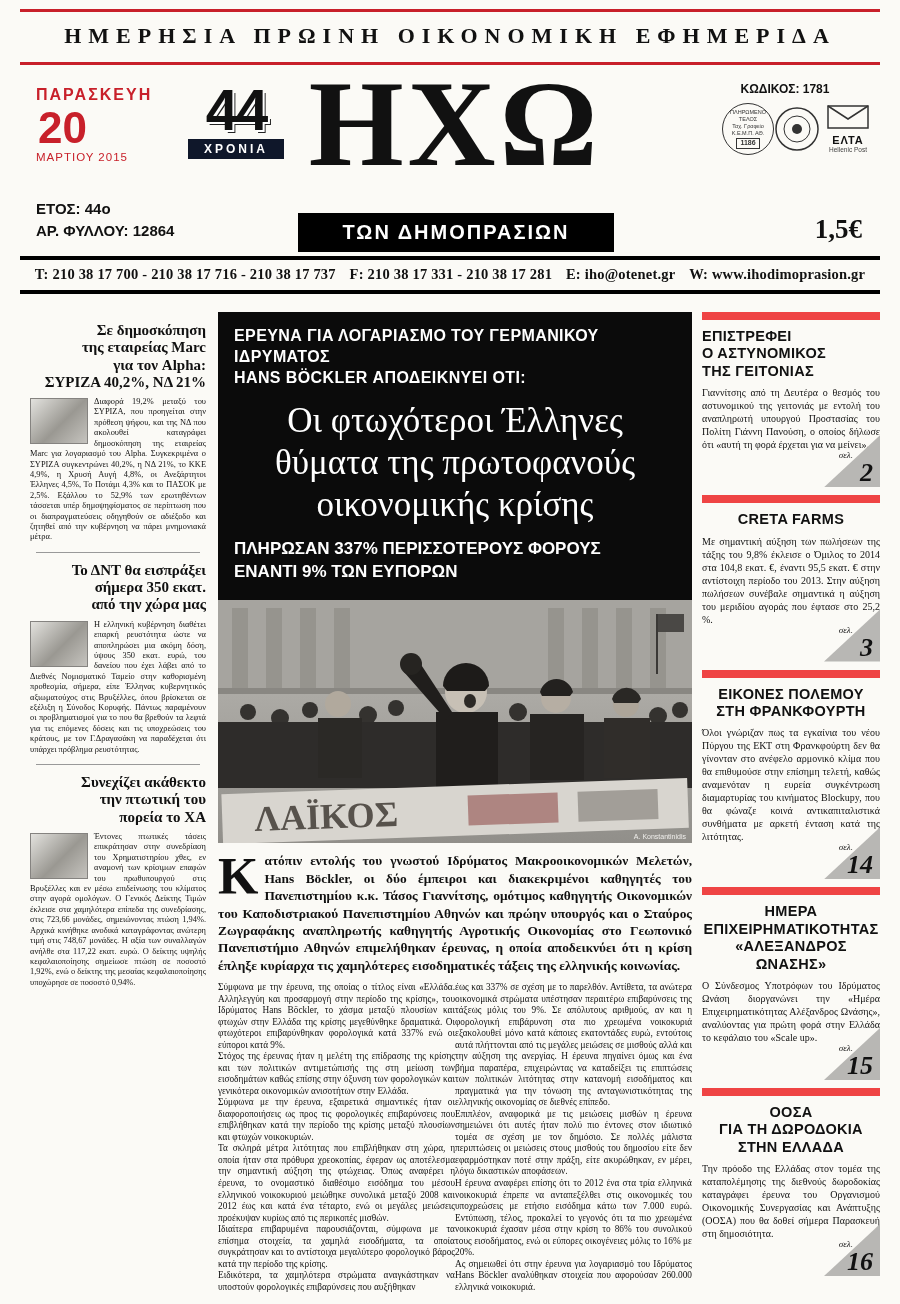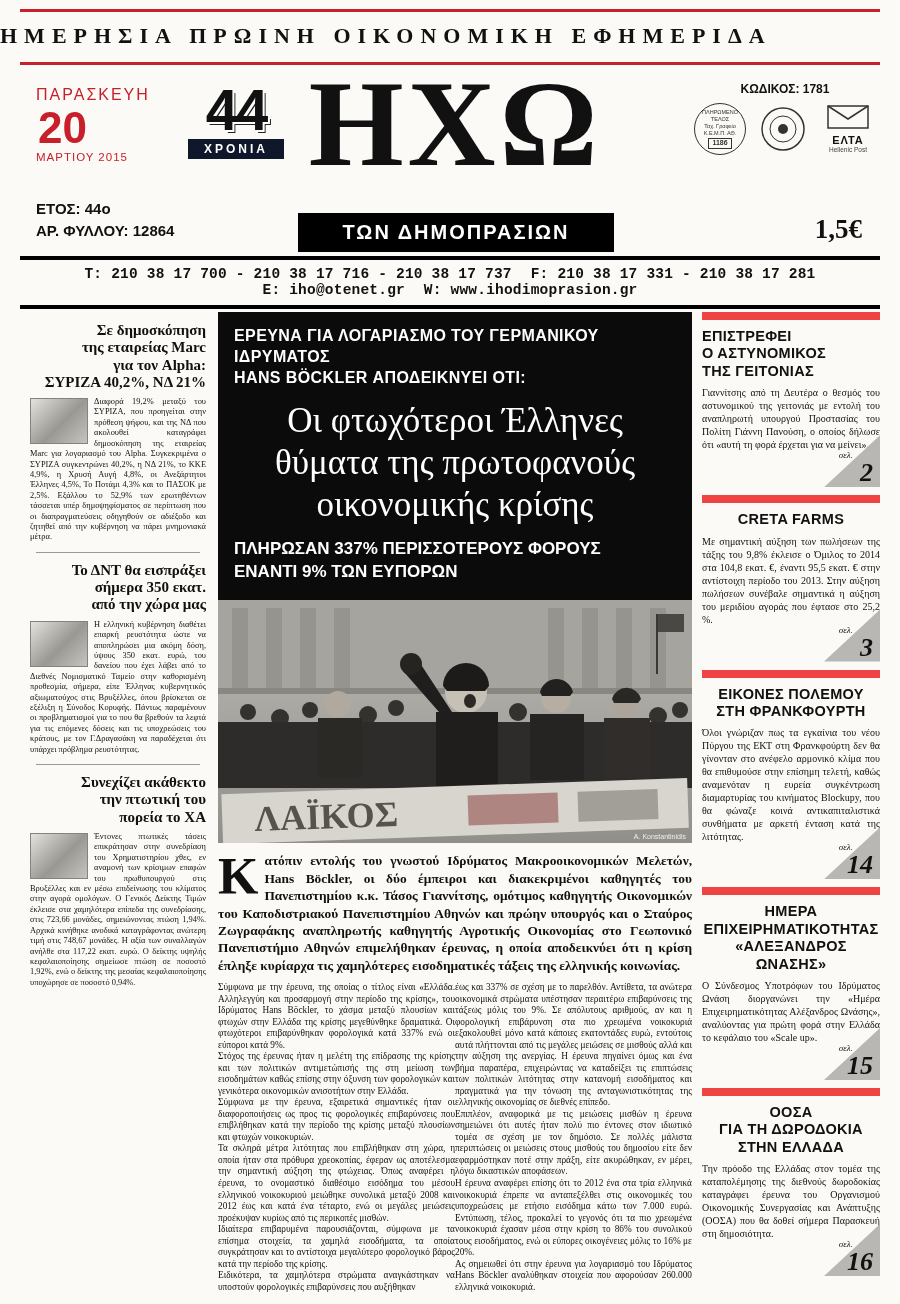--- a/index.html
+++ b/index.html
@@ -1,42 +1,42 @@
 <!DOCTYPE html>
 <html><head>
 <meta charset="utf-8">
 <style>
   *{margin:0;padding:0;box-sizing:border-box}
   html,body{background:#777}
   .page{position:relative;width:900px;height:1304px;margin:0 auto;background:#fbfaf6;overflow:hidden;color:#111;font-family:"Liberation Serif",serif}
   .rule-red{position:absolute;left:20px;right:20px;height:3px;background:#c8202a}
   .rule-red.top{top:9px}
   .rule-red.second{top:62px}
-  .tagline{position:absolute;top:23px;left:0;width:100%;font-size:22px;font-weight:bold;letter-spacing:7px}
+  .tagline{position:absolute;top:23px;left:0;width:100%;text-align:center;font-size:22px;font-weight:bold;letter-spacing:7px}
   .datebox{position:absolute;left:36px;top:86px;color:#c8202a;font-family:"Liberation Sans",sans-serif}
-  .datebox .day{font-size:16px;font-weight:normal;letter-spacing:2px}
+  .datebox .day{font-size:16px;font-weight:bold;letter-spacing:2px}
   .datebox .daynum{font-size:44px;font-weight:bold;line-height:1;margin:2px 0 1px 2px}
   .datebox .monthyear{font-size:11.5px;font-weight:normal;letter-spacing:1px}
   .issuebox{position:absolute;left:36px;top:198px;font-size:15px;font-weight:bold;font-family:"Liberation Sans",sans-serif;line-height:1.45}
   .logo44{position:absolute;left:188px;top:82px;width:96px;text-align:center}
   .n44{font-size:58px;font-weight:bold;line-height:.95;font-family:"Liberation Sans",sans-serif;letter-spacing:-2px;text-shadow:2px 2px 0 #fff,3px 3px 0 #222}
   .xronia{background:#0f172a;color:#fff;font-size:12px;font-weight:bold;letter-spacing:3px;padding:3px 0;font-family:"Liberation Sans",sans-serif;margin-top:2px}
   .hxo{position:absolute;left:278px;top:58px;width:354px;text-align:center;font-size:122px;font-weight:bold;line-height:1.08;letter-spacing:4px}
   .subtitle-box{position:absolute;left:298px;top:213px;width:316px;background:#000;color:#fff;text-align:center;font-size:20px;font-weight:bold;letter-spacing:2px;padding:8px 0;font-family:"Liberation Sans",sans-serif}
   .header-right{position:absolute;left:694px;top:82px;width:182px;font-family:"Liberation Sans",sans-serif}
   .kodikos{text-align:center;font-size:12px;font-weight:bold;margin-bottom:7px}
-  .stamps{display:flex;justify-content:space-between;align-items:center}
+  .stamps{display:flex;justify-content:flex-end;align-items:center}
   .stamp-permit{width:52px;height:52px;border:1.5px solid #333;border-radius:50%;display:flex;flex-direction:column;align-items:center;justify-content:center;font-size:5.5px;line-height:1.25;text-align:center;color:#333}
   .stamp-permit .num{border:1px solid #333;padding:0 3px;margin-top:1px;font-size:7px;font-weight:bold}
   .stamp-round svg{display:block}
   .elta{width:56px;text-align:center}
   .elta .elta-name{font-size:11px;font-weight:bold;letter-spacing:1px;margin-top:1px}
   .elta .elta-sub{font-size:6.5px;color:#444}
   .price{position:absolute;right:38px;top:214px;font-size:27px;font-weight:bold}
-  .contactbar{position:absolute;left:20px;right:20px;top:256px;border-top:4px solid #000;border-bottom:4px solid #000;padding:6px 2px 7px;text-align:center;font-family:Liberation Mono, monospace;font-size:14.5px;font-weight:bold;letter-spacing:.2px}
+  .contactbar{position:absolute;left:20px;right:20px;top:256px;border-top:4px solid #000;border-bottom:4px solid #000;padding:6px 2px 7px;text-align:center;font-family:Liberation Serif, serif;font-size:14.5px;font-weight:bold;letter-spacing:.2px}
   .contactbar .seg{margin:0 5px;white-space:nowrap}
   
   .col-left{position:absolute;left:30px;top:322px;width:176px}
   .lstory{overflow:hidden}
   .lstory h3{font-size:15px;line-height:1.15;text-align:right;font-weight:bold;white-space:pre-line;margin-bottom:6px}
   .thumb{float:left;width:58px;height:46px;margin:1px 6px 2px 0;background:linear-gradient(135deg,#e3e2de 0%,#9a9892 55%,#c6c4bf 100%);border:1px solid #858380}
   .lbody{display:block;font-size:8.4px;line-height:1.24;text-align:justify}
   .sep{border:none;border-top:1px solid #999;margin:9px 6px}
   
   .col-center{position:absolute;left:218px;top:312px;width:474px}

